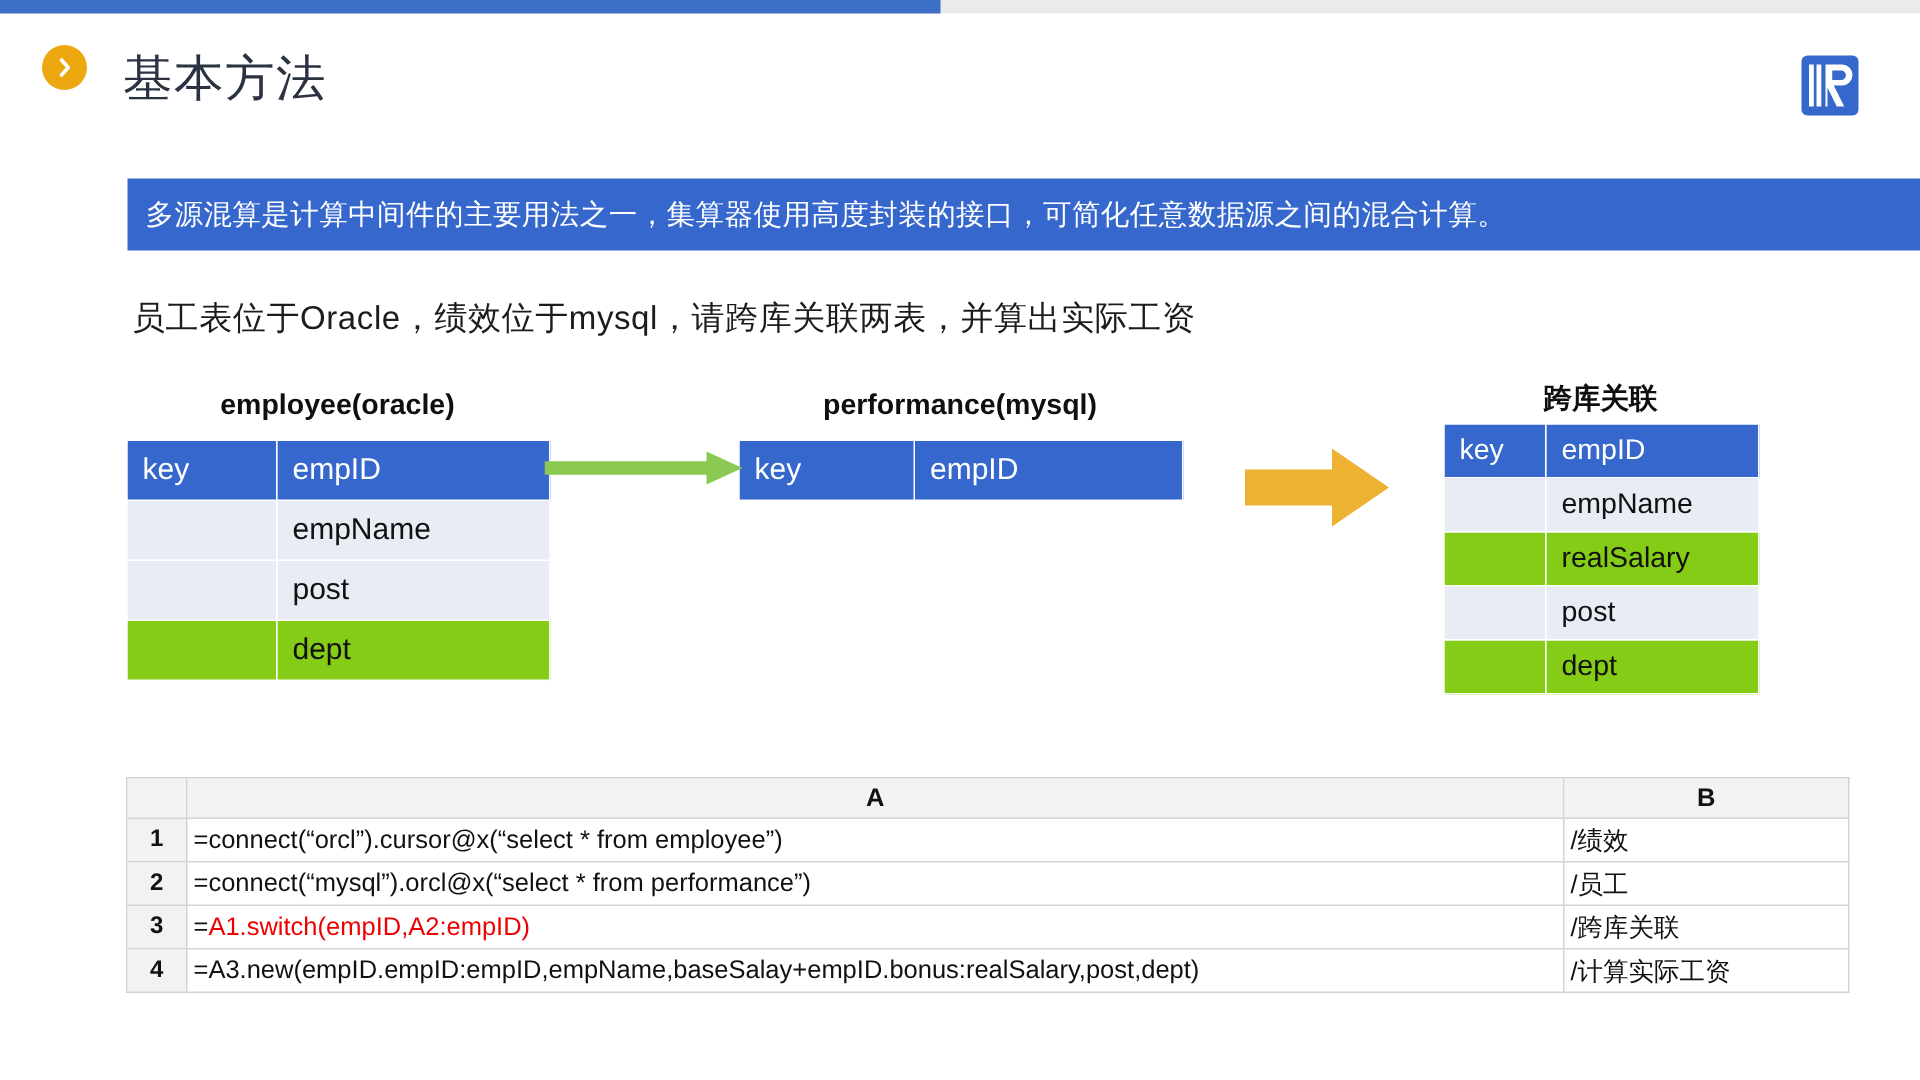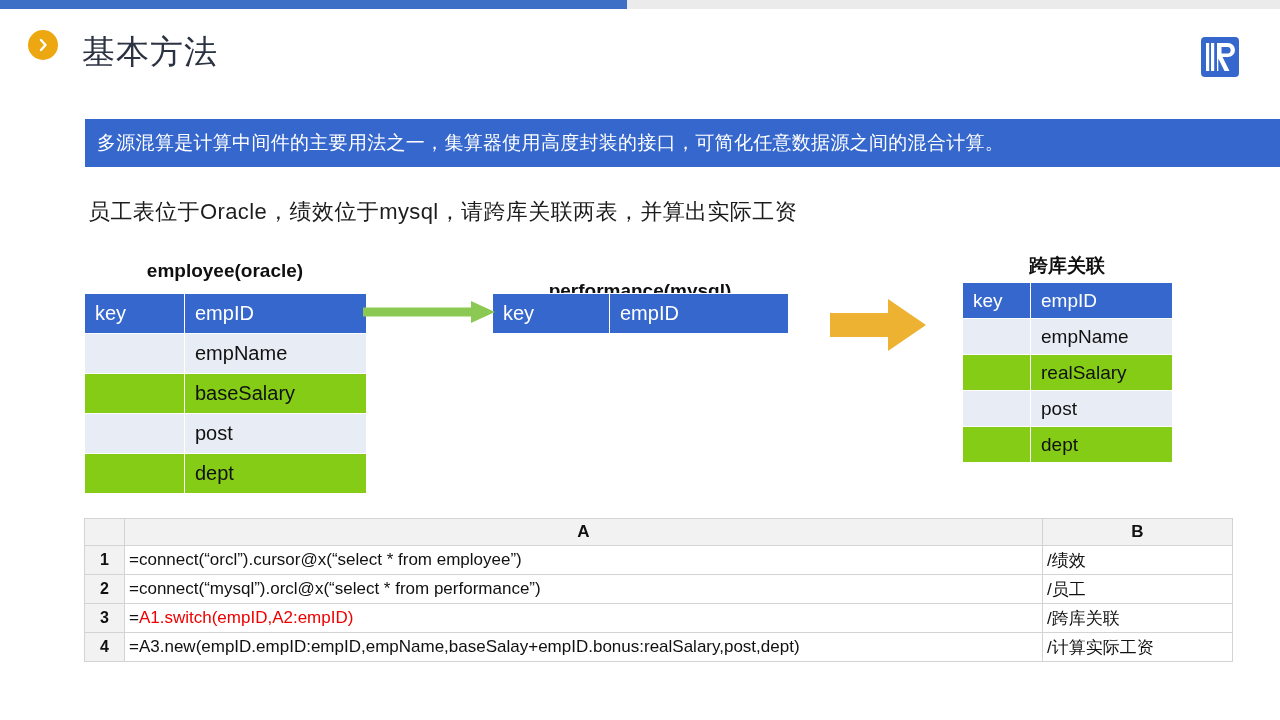--- a/index.html
+++ b/index.html
@@ -122,21 +122,21 @@
   .schema td.odd { background: #e8ecf4; }
   .schema td.even { background: #84cc16; }
 
   
   #tbl-employee-title { top: 260px; left: 84px; width: 282px; }
   #tbl-employee { top: 293px; left: 84px; width: 282px; }
   #tbl-employee col.c1 { width: 100px; }
   #tbl-employee col.c2 { width: 182px; }
 
   
-  #tbl-performance-title { top: 260px; left: 492px; width: 296px; margin-top: 20px; }
+  #tbl-performance-title { top: 260px; left: 492px; width: 296px; }
   #tbl-performance { top: 293px; left: 492px; width: 296px; }
   #tbl-performance col.c1 { width: 117px; }
   #tbl-performance col.c2 { width: 179px; }
 
   
   #tbl-output-title { top: 253px; left: 962px; width: 210px; }
   #tbl-output { top: 282px; left: 962px; width: 210px; }
   #tbl-output col.c1 { width: 68px; }
   #tbl-output col.c2 { width: 142px; }
   #tbl-output td { height: 35px; font-size: 19px; }
@@ -238,24 +238,20 @@
   <tbody>
     <tr class="hdr">
       <td>key</td>
       <td>empID</td>
     </tr>
     <tr>
       <td class="odd"></td>
       <td class="odd">empName</td>
     </tr>
     <tr>
-      <td class="even"></td>
-      <td class="even">baseSalary</td>
-    </tr>
-    <tr>
       <td class="odd"></td>
       <td class="odd">post</td>
     </tr>
     <tr>
       <td class="even"></td>
       <td class="even">dept</td>
     </tr>
   </tbody>
 </table>
 

